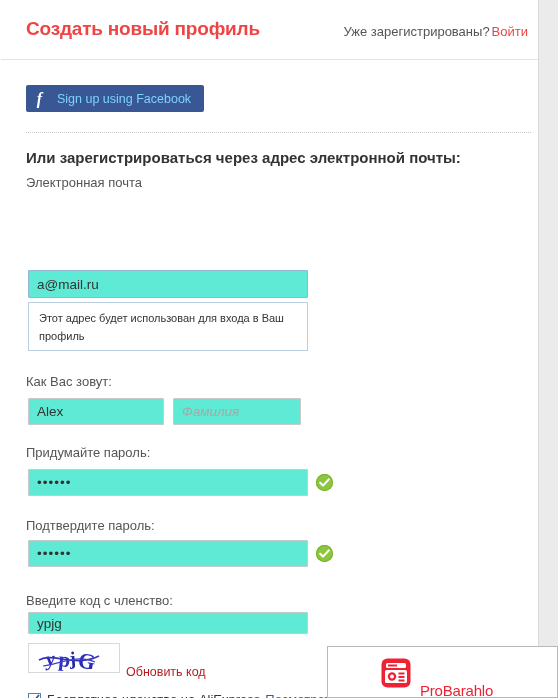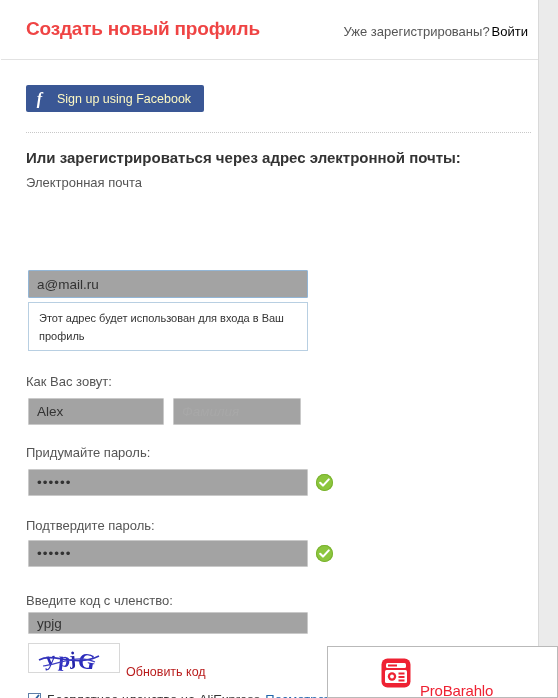--- a/index.html
+++ b/index.html
@@ -58,21 +58,21 @@
   }
   .header-right {
     position: absolute;
     right: 10px;
     top: 24px;
     font-size: 13px;
     color: #555555;
     white-space: nowrap;
   }
   .header-right .login-link {
-    color: #000000;
+    color: #ef4444;
     text-decoration: none;
     margin-left: 2px;
   }
 
   
   .content {
     position: absolute;
     left: 0;
     top: 61px;
     width: 537px;
@@ -99,21 +99,21 @@
     display: flex;
     align-items: center;
     justify-content: center;
     font-family: "Liberation Serif", serif;
     font-weight: bold;
     font-size: 16px;
     color: #ffffff;
     font-style: italic;
   }
   .fb-label {
-    color: #fef9c3;
+    color: #7dd3fc;
     font-size: 12.5px;
     white-space: nowrap;
     padding-left: 4px;
   }
 
   
   .divider {
     position: absolute;
     left: 25px;
     top: 71px;
@@ -139,21 +139,21 @@
     font-size: 13px;
     color: #555555;
     white-space: nowrap;
   }
 
   
   .tinput {
     position: absolute;
     box-sizing: border-box;
     border: 1px solid #c9c9c9;
-    background: #a3a3a3;
+    background: #5eead4;
     font-family: "Liberation Sans", sans-serif;
     font-size: 13.5px;
     color: #333333;
     padding: 0 8px;
     outline: none;
     border-radius: 1px;
   }
   .tinput::placeholder {
     color: #a8a8a8;
     font-style: italic;

